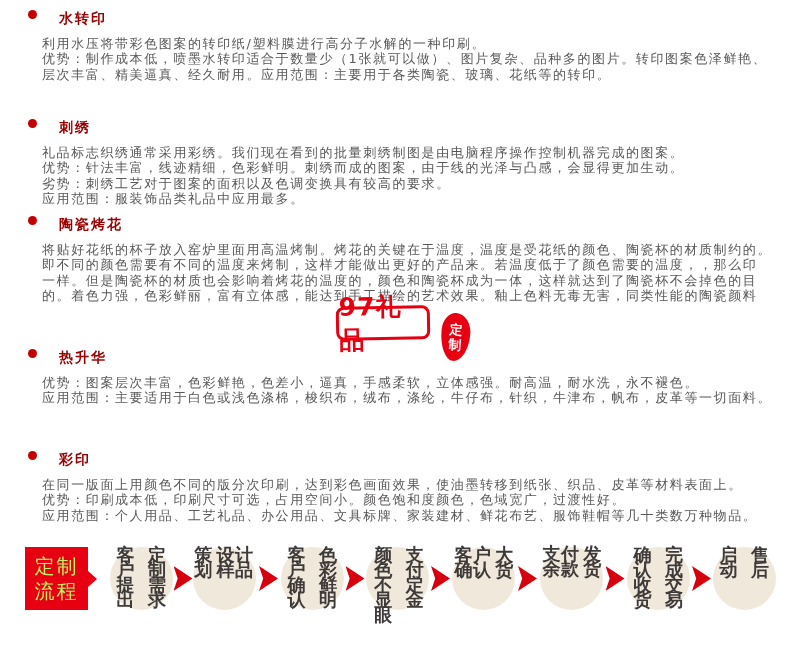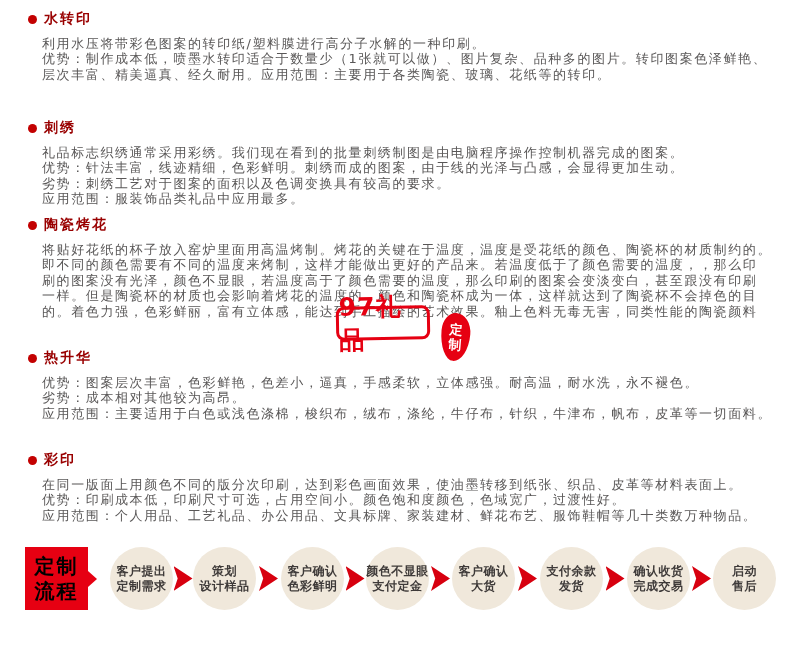--- a/index.html
+++ b/index.html
@@ -6,21 +6,21 @@
   body{
     width:800px;height:648px;background:#ffffff;
     font-family:"DejaVu Sans",sans-serif;
     position:relative;overflow:hidden;
   }
   .page{position:absolute;inset:0}
 
   
   .section{position:absolute;left:28px;right:4px}
   .s0{top:10px}.s1{top:119px}.s2{top:216px}.s3{top:349px}.s4{top:451px}
-  .section-heading{display:flex;align-items:center;gap:7px;height:18px;margin-bottom:8px}
+  .section-heading{display:flex;align-items:flex-start;gap:22px;height:18px;margin-bottom:8px}
   .bullet{width:9px;height:9px;border-radius:50%;background:var(--bullet,#c30101);flex:0 0 auto}
   .section-title{font-weight:bold;font-size:14px;letter-spacing:2px;color:var(--heading,#990000)}
   .section-body{padding-left:14px;font-size:13px;line-height:15.4px;letter-spacing:1.6px;
     color:var(--body,#595757);white-space:nowrap}
   .body-line{height:15.4px;overflow:visible}
 
   
   .watermark-badge{position:absolute;left:336px;top:306px;width:88px;height:28px;
     border:3px solid var(--accent,#e60012);border-radius:8px;
     color:var(--accent,#e60012);font-weight:bold;font-size:25px;
@@ -29,31 +29,31 @@
   .watermark-seal{position:absolute;left:441px;top:313px;width:29px;height:48px;
     background:var(--accent,#e60012);
     border-radius:46% 54% 52% 48% / 38% 42% 58% 62%;
     transform:rotate(5deg);color:#fff;z-index:5;
     display:flex;flex-direction:column;align-items:center;justify-content:center;
     font-weight:bold;font-size:13px;line-height:15px}
 
   
   .flow{position:absolute;left:0;top:547px;width:800px;height:66px}
   .flow-label{position:absolute;left:25px;top:0;width:63px;height:63px;
-    background:var(--accent,#e60012);color:#000000;font-weight:bold;font-size:20px;
+    background:var(--accent,#e60012);color:#bef264;font-weight:normal;font-size:20px;
     line-height:25px;letter-spacing:2px;
     display:flex;flex-direction:column;align-items:center;justify-content:center}
   .flow-label::after{content:"";position:absolute;right:-9px;top:50%;
     transform:translateY(-50%);width:0;height:0;
     border-top:8px solid transparent;border-bottom:8px solid transparent;
     border-left:9px solid var(--accent,#e60012)}
   .flow-circle{position:absolute;top:0;width:63px;height:63px;border-radius:50%;
     background:var(--circle-bg,#f0e8db);color:var(--flow-text,#3e3a39);
-    font-weight:bold;font-size:12px;line-height:15px;letter-spacing:.5px;
-    display:flex;flex-direction:column;align-items:center;justify-content:center;text-align:center}
+    font-weight:bold;font-size:18px;line-height:15px;letter-spacing:.5px;
+    display:flex;align-items:flex-start;justify-content:center;text-align:center}
   .flow-arrow{position:absolute;top:19px;width:19px;height:25px;
     background:var(--arrow,#d7000f);
     clip-path:polygon(0% 0%,100% 50%,0% 100%,22% 50%)}
 </style>
 </head>
 <body>
 
 <div class="page">
 
   <div>
@@ -81,33 +81,31 @@
         </div>
       </div>
       <div class="section s2">
         <div class="section-heading">
           <span class="bullet"></span>
           <span class="section-title">陶瓷烤花</span>
         </div>
         <div class="section-body">
           <div class="body-line">将贴好花纸的杯子放入窑炉里面用高温烤制。烤花的关键在于温度，温度是受花纸的颜色、陶瓷杯的材质制约的。</div>
           <div class="body-line">即不同的颜色需要有不同的温度来烤制，这样才能做出更好的产品来。若温度低于了颜色需要的温度，，那么印</div>
-          <div class="body-line">刷的图案没有光泽，颜色不显眼，若温度高于了颜色需要的温度，那么印刷的图案会变淡变白，甚至跟没有印刷</div>
           <div class="body-line">一样。但是陶瓷杯的材质也会影响着烤花的温度的，颜色和陶瓷杯成为一体，这样就达到了陶瓷杯不会掉色的目</div>
           <div class="body-line">的。着色力强，色彩鲜丽，富有立体感，能达到手工描绘的艺术效果。釉上色料无毒无害，同类性能的陶瓷颜料</div>
         </div>
       </div>
       <div class="section s3">
         <div class="section-heading">
           <span class="bullet"></span>
           <span class="section-title">热升华</span>
         </div>
         <div class="section-body">
           <div class="body-line">优势：图案层次丰富，色彩鲜艳，色差小，逼真，手感柔软，立体感强。耐高温，耐水洗，永不褪色。</div>
-          <div class="body-line">劣势：成本相对其他较为高昂。</div>
           <div class="body-line">应用范围：主要适用于白色或浅色涤棉，梭织布，绒布，涤纶，牛仔布，针织，牛津布，帆布，皮革等一切面料。</div>
         </div>
       </div>
       <div class="section s4">
         <div class="section-heading">
           <span class="bullet"></span>
           <span class="section-title">彩印</span>
         </div>
         <div class="section-body">
           <div class="body-line">在同一版面上用颜色不同的版分次印刷，达到彩色画面效果，使油墨转移到纸张、织品、皮革等材料表面上。</div>

